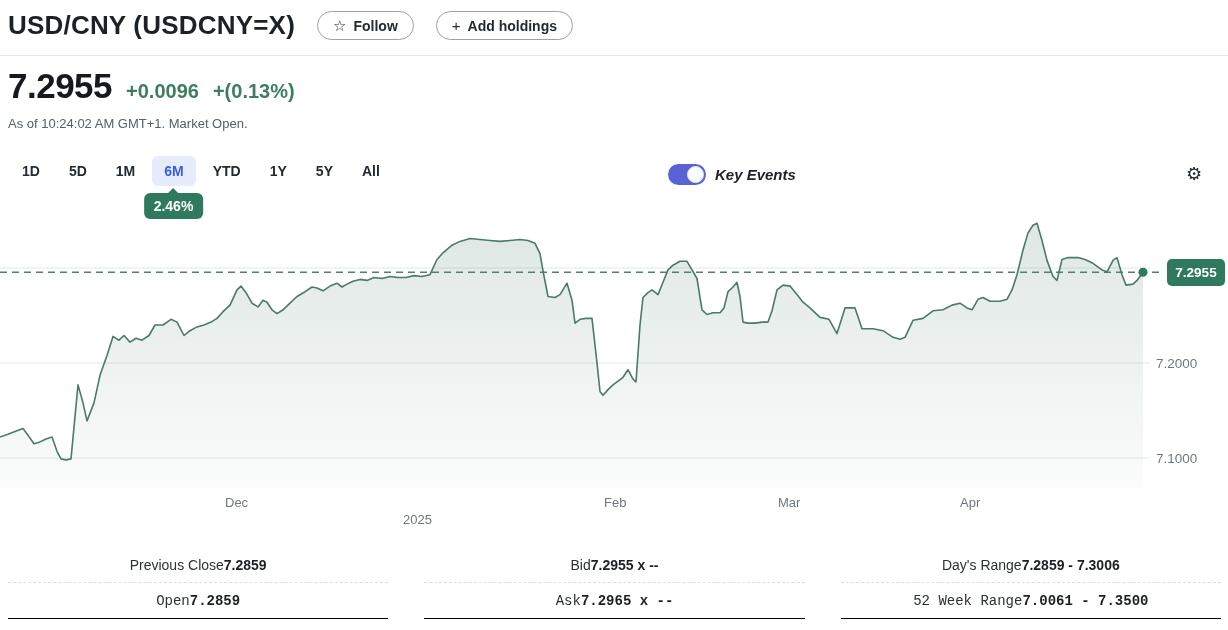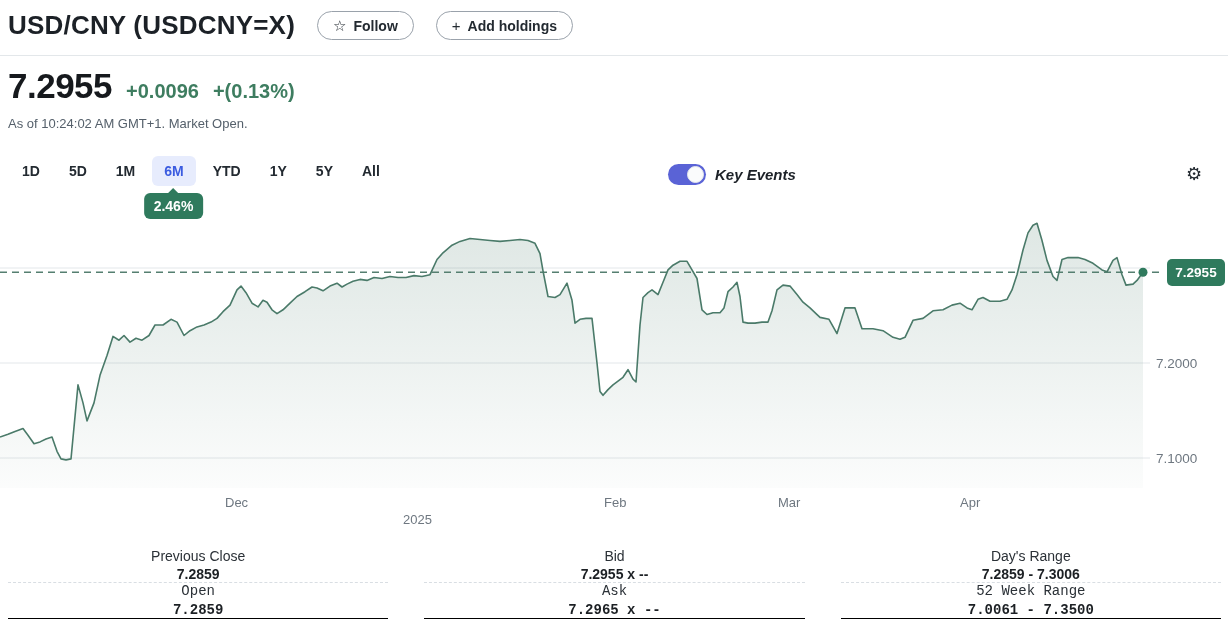--- a/index.html
+++ b/index.html
@@ -54,22 +54,22 @@
     color:#fff;font-size:13.5px;font-weight:700;display:flex;align-items:center;justify-content:center;
   }
   .x-axis{position:absolute;top:495px;left:0;right:0;height:38px;}
   .x-axis span{position:absolute;font-size:13px;color:#6e7780;}
   
   .stats{
     position:absolute;top:548px;left:8px;right:7px;
     display:grid;grid-template-columns:1fr 1fr 1fr;column-gap:36px;
   }
   .stat-row{
-    display:flex;justify-content:space-between;align-items:center;height:35px;
-    border-bottom:1px dashed #d9dee3;font-size:14px;flex-direction:column;
+    display:flex;justify-content:center;align-items:center;height:35px;
+    border-bottom:1px dashed #d9dee3;font-size:14px;
   }
   .stat-row.last{border-bottom:1px solid #000000;height:36px;font-family:Liberation Mono, monospace;}
   .stat-label{color:#2b3137;}
   .stat-value{font-weight:700;color:#1c2024;}
 </style>
 </head>
 <body>
 
 <div class="page">
 

